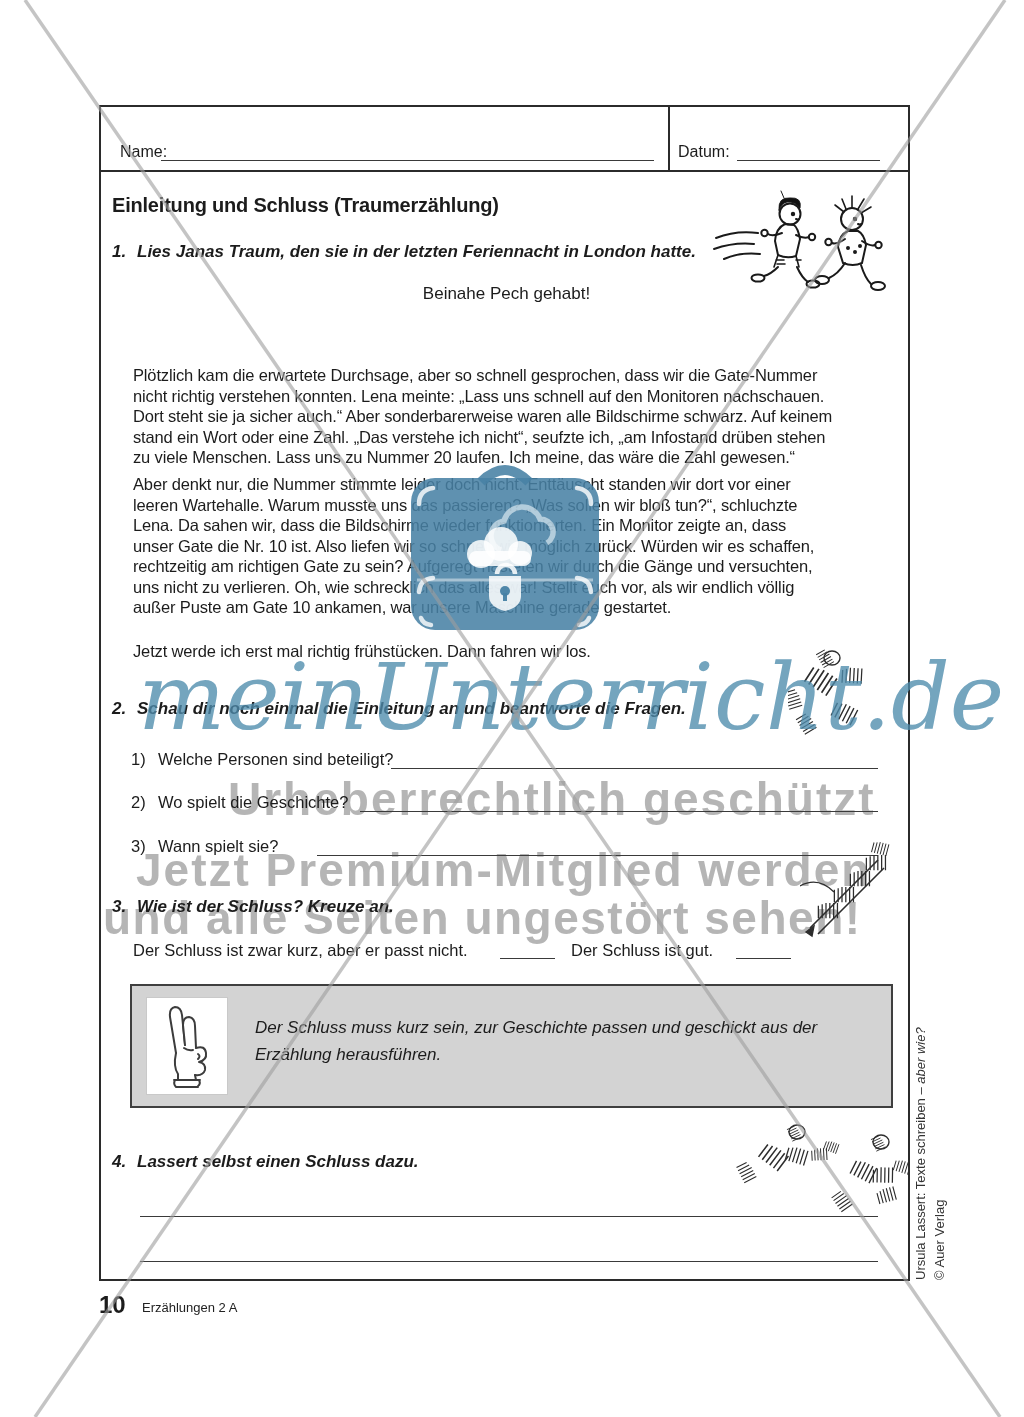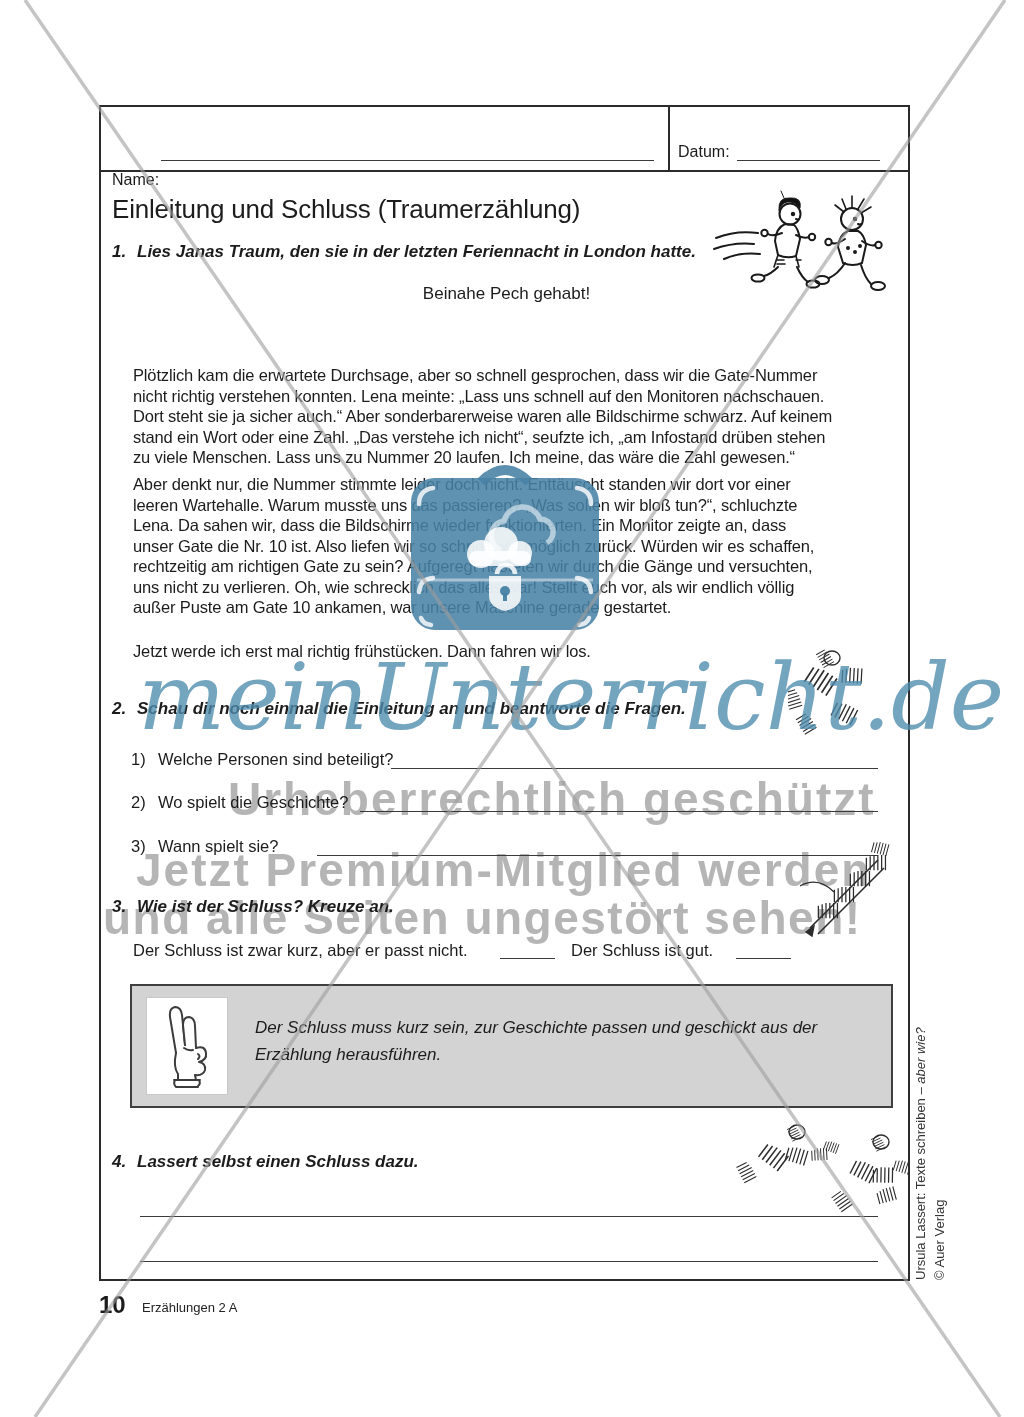--- a/index.html
+++ b/index.html
@@ -12,21 +12,21 @@
              white-space:nowrap;opacity:.78;line-height:1;}
   .ct{position:absolute;z-index:3;}
   .wm-bag{position:absolute;z-index:5;}
   
   .frame{border:2px solid #2b2b2b;}
   .hline{border-top:2px solid #2b2b2b;}
   .vline{border-left:2px solid #2b2b2b;}
   .fill-line{border-bottom:1.6px solid #3a3a3a;}
   
   .lbl{font-size:16px;}
-  .title{font-size:26px;font-weight:normal;letter-spacing:-.2px;}
+  .title{font-size:20px;font-weight:bold;letter-spacing:-.2px;}
   .task{font-size:17px;font-weight:bold;font-style:italic;display:flex;}
   .task .num{width:25px;flex:0 0 25px;}
   .body-txt{font-size:16.5px;line-height:20.5px;letter-spacing:-.15px;white-space:pre-line;}
   .story-title{font-size:17px;text-align:center;}
   .q-row{font-size:16.5px;display:flex;}
   .q-row .qnum{width:27px;flex:0 0 27px;}
   .opt{font-size:16.5px;white-space:nowrap;}
   .tipbox{background:#d3d3d3;border:2px solid #3f3f3f;}
   .tip-txt{font-size:17px;font-style:italic;line-height:27px;white-space:pre-line;}
   .whitecard{background:#fff;border:1px solid #c9c9c9;}
@@ -43,21 +43,21 @@
 <div class="page">
 
   <div class="wm-gray" style="left:180px;top:772px;font-size:46px;letter-spacing:2px;color:#a9a9a9;margin-left:48px;">Urheberrechtlich geschützt</div>
   <div class="wm-gray" style="left:136px;top:843px;font-size:46px;letter-spacing:2px;color:#a9a9a9;">Jetzt Premium-Mitglied werden</div>
   <div class="wm-gray" style="left:103px;top:891px;font-size:46px;letter-spacing:1.5px;color:#a9a9a9;">und alle Seiten ungestört sehen!</div>
 
   <div class="ct frame" style="left:99px;top:105px;width:807px;height:1172px;"></div>
   <div class="ct hline" style="left:99px;top:170px;width:809px;height:0;"></div>
   <div class="ct vline" style="left:668px;top:107px;width:0;height:63px;"></div>
 
-  <div class="ct lbl" style="left:112px;top:143px;margin-top:28px;">Name:</div>
+  <div class="ct lbl" style="left:120px;top:143px;">Name:</div>
   <div class="ct fill-line" style="left:161px;top:142px;width:493px;height:18px;"></div>
   <div class="ct lbl" style="left:678px;top:143px;">Datum:</div>
   <div class="ct fill-line" style="left:737px;top:142px;width:143px;height:18px;"></div>
 
   <div class="ct title" style="left:112px;top:194px;">Einleitung und Schluss (Traumerzählung)</div>
   <div class="ct task" style="left:112px;top:242px;width:620px;">
     <span class="num">1.</span>
     <span>Lies Janas Traum, den sie in der letzten Feriennacht in London hatte.</span>
   </div>
 

